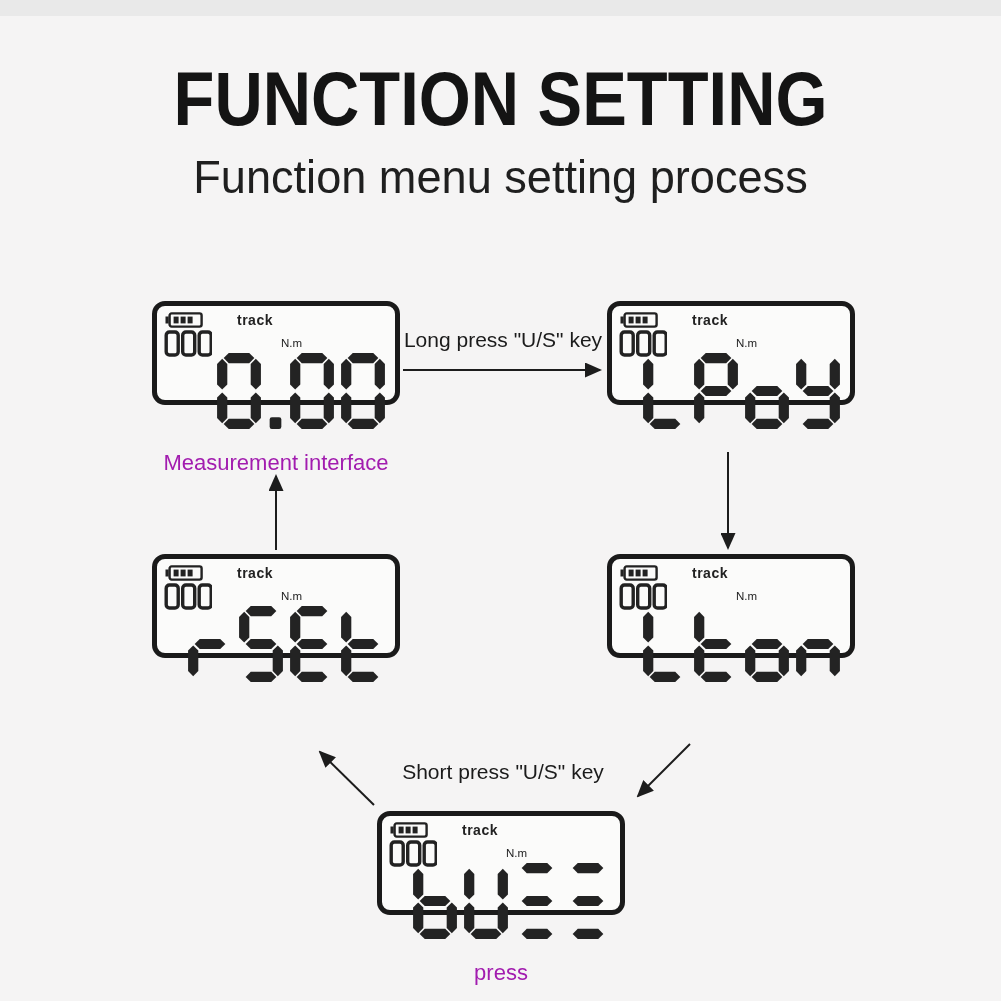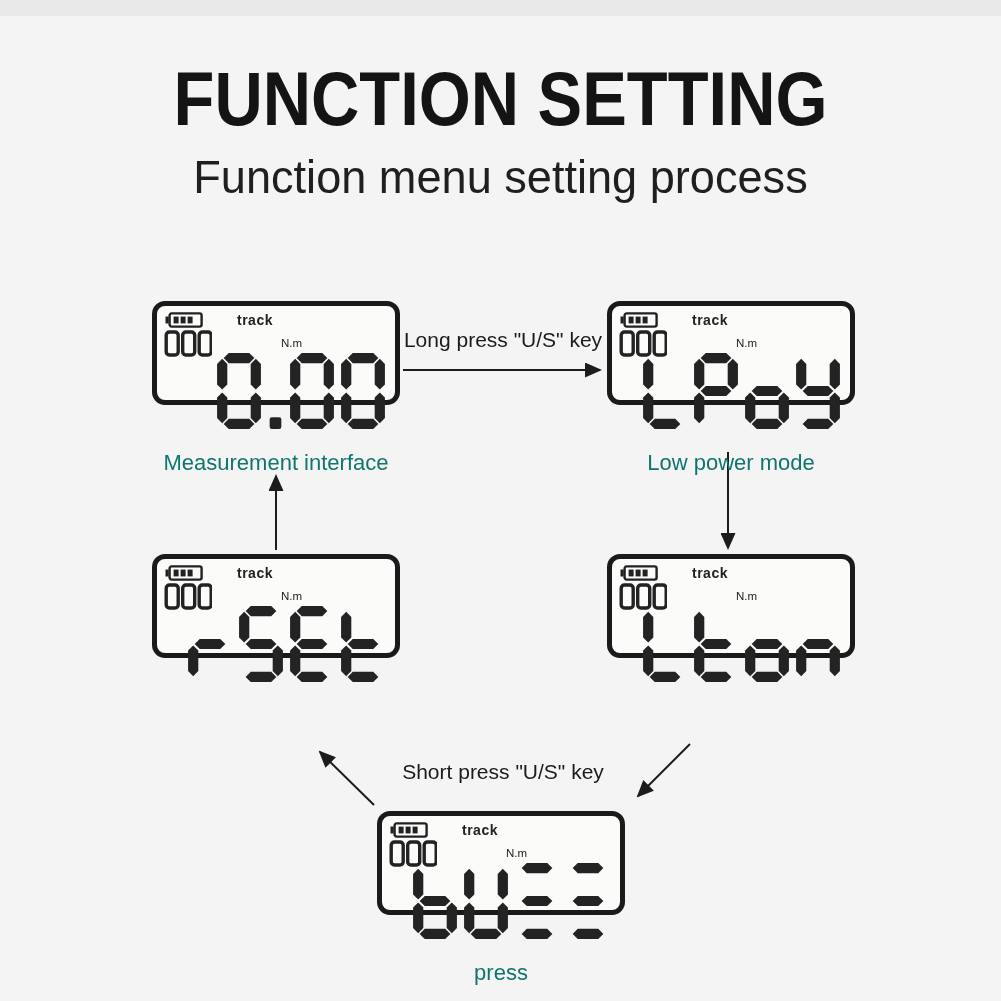--- a/index.html
+++ b/index.html
@@ -38,21 +38,21 @@
     font-size:11.5px; font-weight:normal; color:#222;
   }
   .sevenseg{
     position:absolute; right:10px; top:47px;
     display:flex; align-items:flex-end; gap:7px;
   }
   .sevenseg svg.ch{width:44px; height:76px;}
   .sevenseg svg.dot{width:15px; height:76px;}
   .caption{
     position:absolute; top:149px; left:-20px; width:288px;
-    text-align:center; font-size:22px; color:#0f766e;
+    text-align:center; font-size:22px; color:#a21caf;
   }
   #lcd-measurement{left:152px; top:285px;}
   #lcd-lowpower  {left:607px; top:285px;}
   #lcd-reset     {left:152px; top:538px;}
   #lcd-backlight {left:607px; top:538px;}
   #lcd-buzzer    {left:377px; top:795px;}
   
   .arrows{position:absolute; left:0; top:0; pointer-events:none;}
   .arrow-label{
     position:absolute; text-align:center; font-size:21px; color:#1b1b1b;
@@ -171,21 +171,20 @@
           </svg>
           <svg viewBox="0 0 60 104" class="ch">
             <polygon points="53,8 60,15 60,43 53,50 46,43 46,15" fill="#232323"></polygon>
             <polygon points="53,54 60,61 60,89 53,96 46,89 46,61" fill="#232323"></polygon>
             <polygon points="9,97 16,90 44,90 51,97 44,104 16,104" fill="#232323"></polygon>
             <polygon points="7,8 14,15 14,43 7,50 0,43 0,15" fill="#232323"></polygon>
             <polygon points="9,52 16,45 44,45 51,52 44,59 16,59" fill="#232323"></polygon>
           </svg>
         </div>
     </div>
-    <div class="caption">Low power mode</div>
   </div>
 
   <div class="lcd" id="lcd-reset">
     <div class="lcd-box">
       <svg class="battery" viewBox="0 0 38 16">
           <rect x="0.5" y="4.5" width="3.2" height="7" fill="#222"></rect>
           <rect x="4.6" y="1.4" width="32" height="13.2" rx="2" fill="none" stroke="#222" stroke-width="2.4"></rect>
           <rect x="8.6" y="4.6" width="5" height="6.8" fill="#222"></rect>
           <rect x="15.6" y="4.6" width="5" height="6.8" fill="#222"></rect>
           <rect x="22.6" y="4.6" width="5" height="6.8" fill="#222"></rect>

